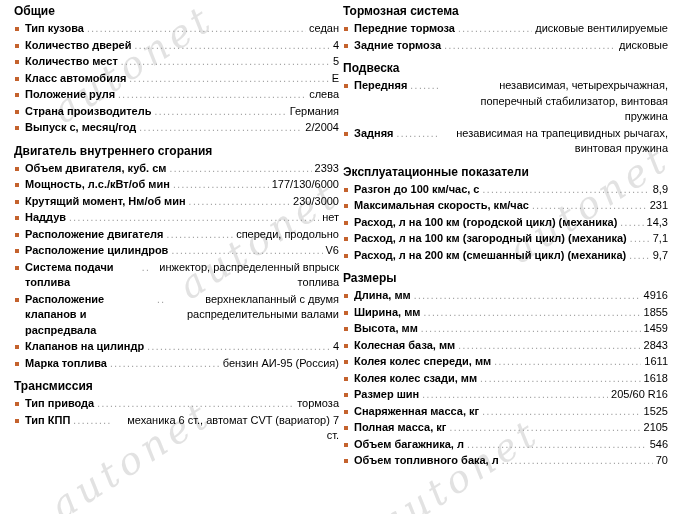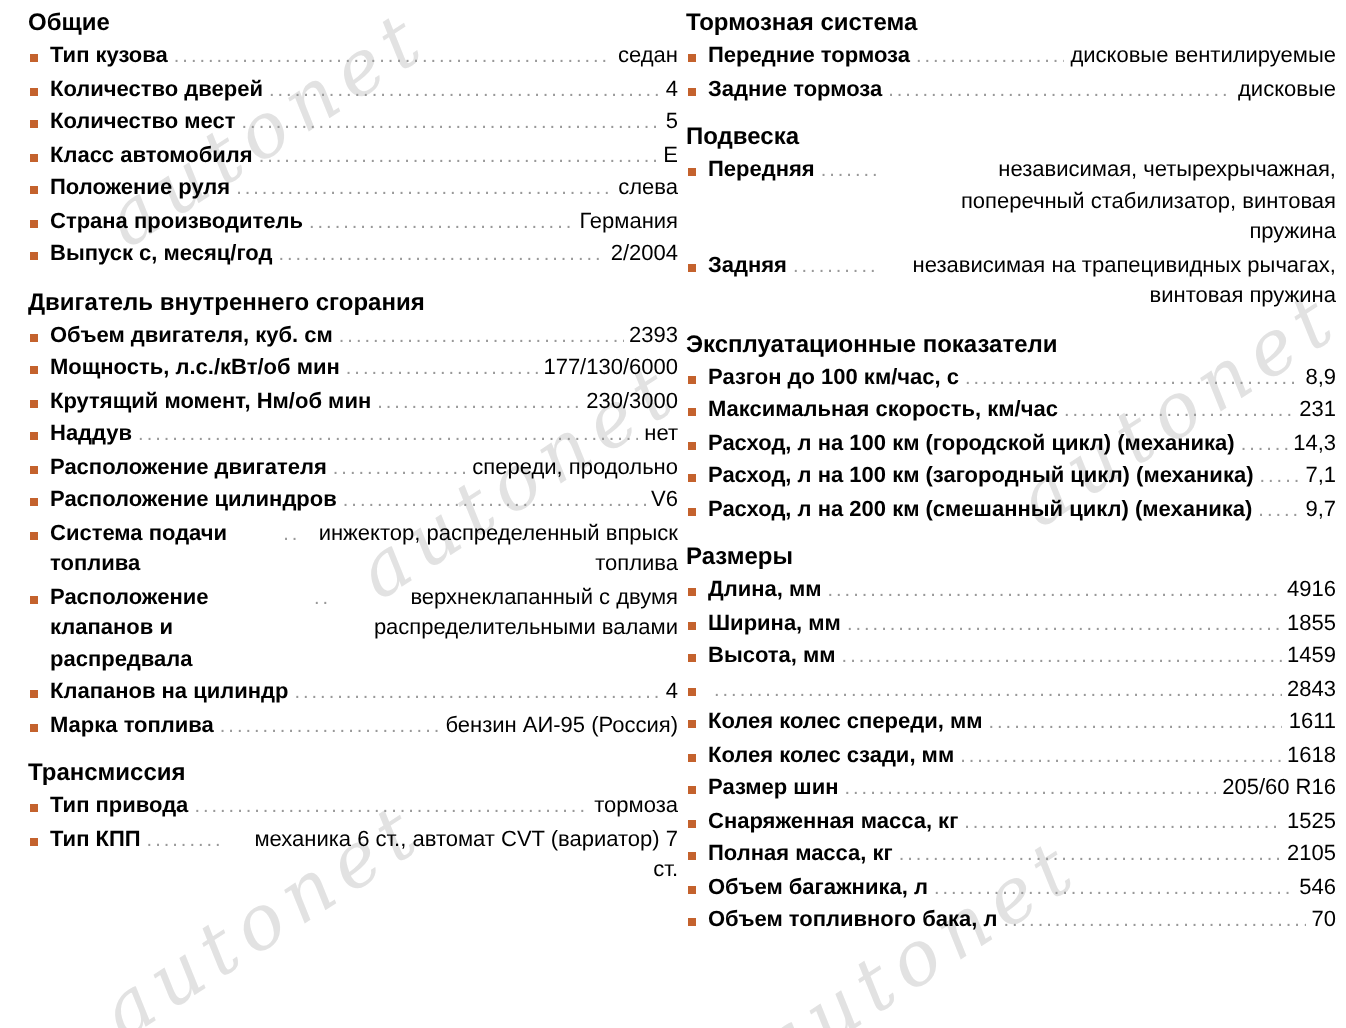--- a/index.html
+++ b/index.html
@@ -419,20 +419,21 @@
     <div class="row-line">
       <span class="label">Высота, мм</span>
       <span class="dots"></span>
       <span class="value">1459</span>
     </div>
   </div>
 
   <div class="spec-row">
     <span class="bullet"></span>
     <div class="row-line">
+      <span class="label">Колесная база, мм</span>
       <span class="dots"></span>
       <span class="value">2843</span>
     </div>
   </div>
 
   <div class="spec-row">
     <span class="bullet"></span>
     <div class="row-line">
       <span class="label">Колея колес спереди, мм</span>
       <span class="dots"></span>

